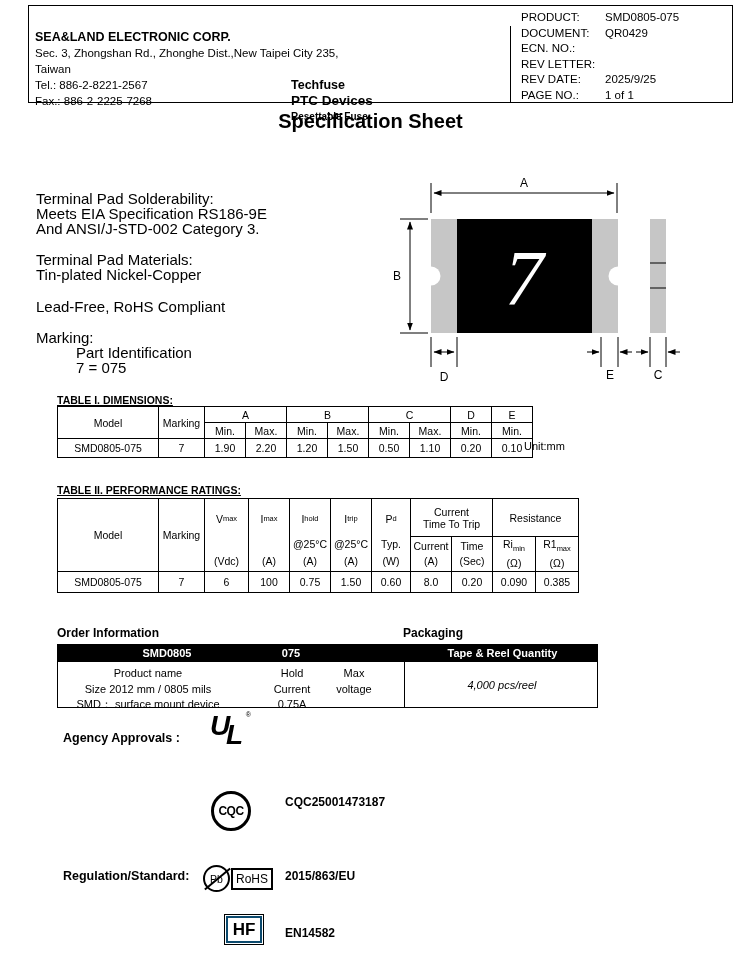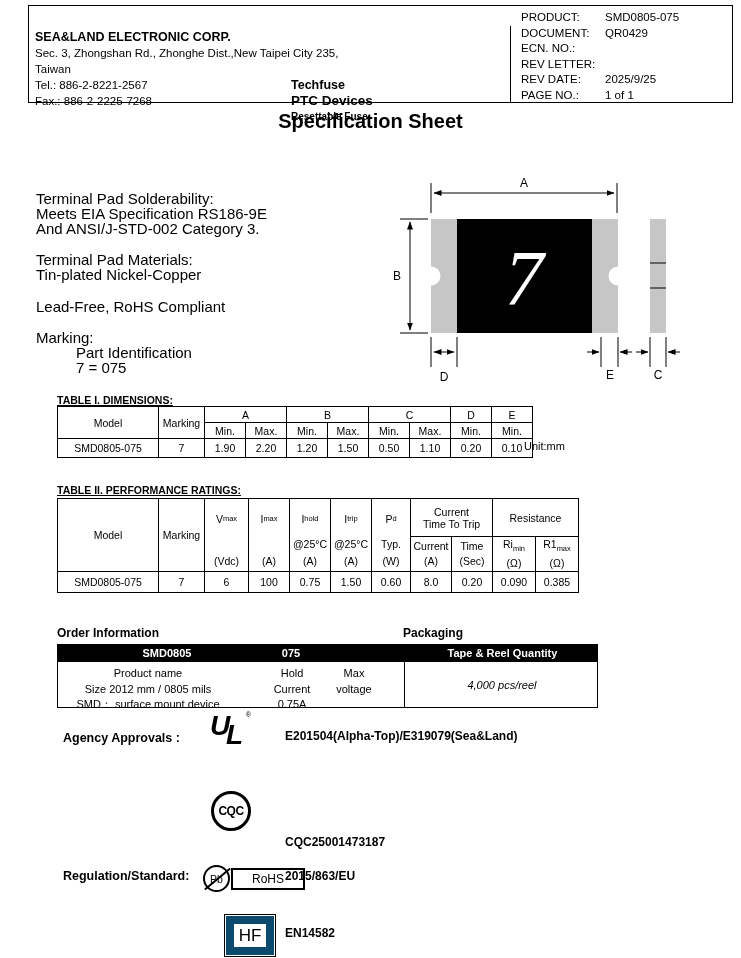--- a/index.html
+++ b/index.html
@@ -69,30 +69,30 @@
   .blabel{position:absolute;font-size:12.5px;font-weight:bold;}
   .btext{position:absolute;font-size:12px;font-weight:bold;}
   .aglabel{left:63px;top:731px;}
   .ultext{left:285px;top:729px;}
   .ul-logo{position:absolute;left:209px;top:714px;width:42px;height:38px;}
   .ulu{position:absolute;left:1px;top:-4px;font-size:28px;font-weight:900;font-style:italic;}
   .ull{position:absolute;left:17px;top:5px;font-size:28px;font-weight:900;font-style:italic;}
   .ulr{position:absolute;right:0;top:-3px;font-size:7px;}
   .cqc{position:absolute;left:211px;top:791px;width:34px;height:34px;border:3px solid #000;border-radius:50%;
        display:flex;align-items:center;justify-content:center;font-weight:bold;font-size:12px;letter-spacing:-0.5px;}
-  .cqctext1{left:285px;top:795px;margin-top:40px;}
+  .cqctext1{left:285px;top:795px;}
   .cqctext2{position:absolute;left:285px;top:824px;font-size:11px;font-weight:bold;width:430px;}
   .reglabel{left:63px;top:869px;}
   .pb{position:absolute;left:203px;top:865px;width:23px;height:23px;border:2px solid #000;border-radius:50%;
       display:flex;align-items:center;justify-content:center;font-size:10.5px;}
   .pbline{position:absolute;left:-4px;top:11px;width:33px;height:2px;background:#000;transform:rotate(-40deg);}
-  .rohs{position:absolute;left:231px;top:868px;height:18px;border:2px solid #000;padding:0 19px;font-size:12px;line-height:18px;}
+  .rohs{position:absolute;left:231px;top:868px;height:18px;border:2px solid #000;padding:0 3px;font-size:12px;line-height:18px;}
   .rohstext{left:285px;top:869px;}
-  .hf{position:absolute;left:226px;top:916px;width:32px;height:23px;border:8px solid #0c4a6e;outline:1px solid #000;outline-offset:1px;
-      display:flex;align-items:center;justify-content:center;font-size:17px;font-weight:normal;}
+  .hf{position:absolute;left:226px;top:916px;width:32px;height:23px;border:2px solid #0c4a6e;outline:1px solid #000;outline-offset:1px;
+      display:flex;align-items:center;justify-content:center;font-size:17px;font-weight:bold;}
   .hftext{left:285px;top:926px;}
 </style>
 </head>
 <body>
 
 <div class="page">
 
   <div class="hdr">
     <div class="hdr-left">
       <div class="hline b">SEA&amp;LAND ELECTRONIC CORP.</div>
@@ -356,21 +356,20 @@
     </div>
     <div class="oqty">4,000 pcs/reel</div>
   </div>
 
   <div class="blabel aglabel">Agency Approvals :</div>
   <div class="ul-logo">
     <span class="ulu">U</span>
     <span class="ull">L</span>
     <span class="ulr">®</span>
   </div>
-  <div class="btext ultext">E201504(Alpha-Top)/E319079(Sea&amp;Land)</div>
 
   <div class="cqc">CQC</div>
   <div class="btext cqctext1">CQC25001473187</div>
 
   <div class="blabel reglabel">Regulation/Standard:</div>
   <div class="pb">
     <span>Pb</span>
     <span class="pbline"></span>
   </div>
   <div class="rohs">RoHS</div>

